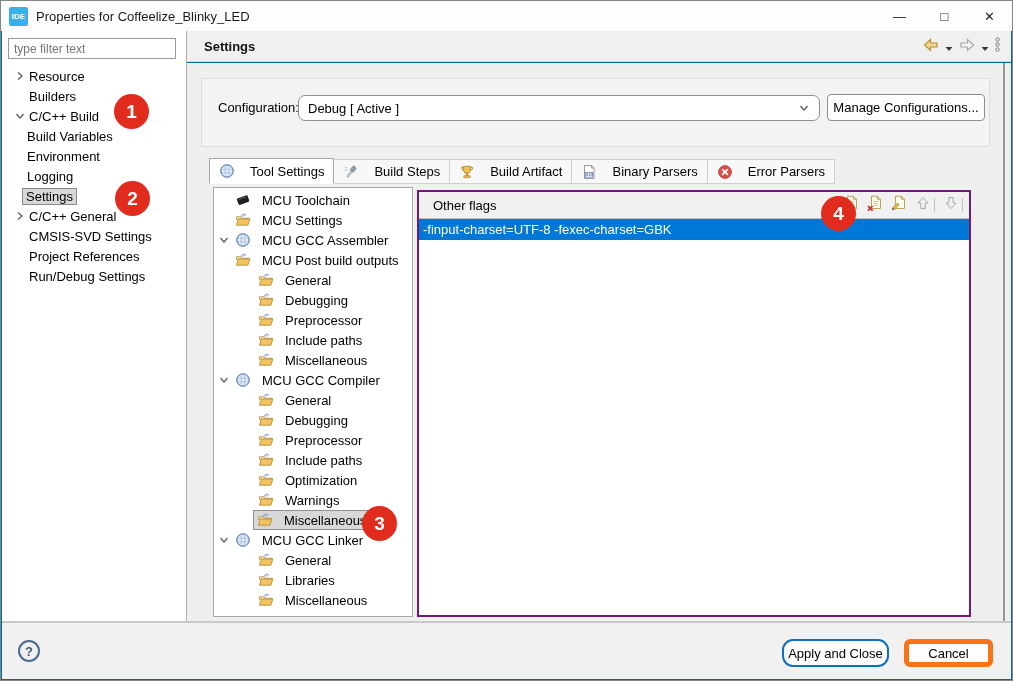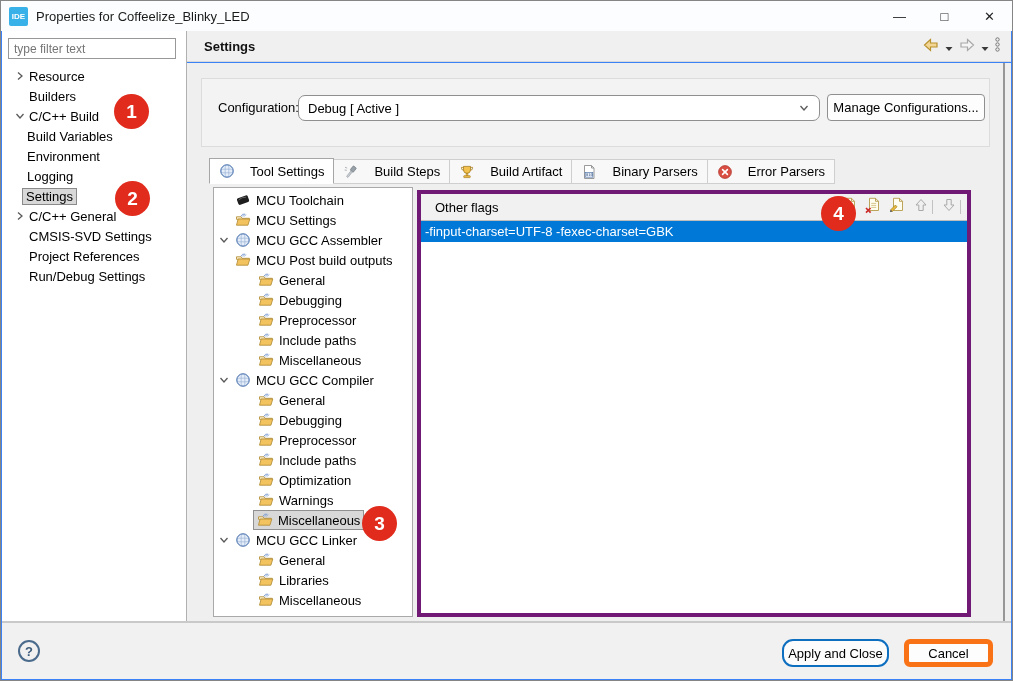--- a/index.html
+++ b/index.html
@@ -1,17 +1,17 @@
 <!DOCTYPE html>
 <html><head>
 <meta charset="utf-8">
 <style>
   html,body{margin:0;padding:0;background:#e8e8e8;}
   *{box-sizing:border-box;}
-  .window{position:relative;width:1013px;height:681px;background:#3b82f6;border:1px solid #858585;
+  .window{position:relative;width:1013px;height:681px;background:#0369a1;border:1px solid #858585;
           font-family:"Liberation Sans",sans-serif;overflow:hidden;}
 
   
   .titlebar{position:absolute;left:0;top:0;right:0;height:30px;background:#fcfdfe;display:flex;align-items:center;}
   .app-icon{width:19px;height:19px;margin-left:8px;border-radius:2px;background:#38b1e8;color:#fff;
             font-weight:bold;font-size:8px;display:flex;align-items:center;justify-content:center;flex:none;}
   .title{margin-left:8px;font-size:13px;color:#1b1b1b;white-space:nowrap;}
   .win-controls{position:absolute;right:0;top:0;height:30px;display:flex;}
   .win-btn{width:45px;height:30px;display:flex;align-items:center;justify-content:center;
            font-size:13px;color:#1f1f1f;cursor:default;}
@@ -54,26 +54,26 @@
        border:1px solid #cfcfcf;background:#f8f8f8;margin-right:-1px;position:relative;white-space:nowrap;}
   .tab.active{background:#fff;border-color:#a6a6a6;height:26px;border-bottom-color:#fff;z-index:2;}
   .tab-ic{width:16px;height:16px;display:flex;flex:none;}
 
   
   .tool-tree{position:absolute;left:26px;top:124px;width:200px;height:430px;background:#fff;
              border:1px solid #a9a9a9;padding-top:2px;overflow:hidden;}
   .t-row{height:20px;display:flex;align-items:center;font-size:13px;color:#000;white-space:nowrap;}
   .t-chev{width:14px;margin-left:3px;display:flex;justify-content:center;flex:none;}
   .t-row.child{padding-left:40px;}
-  .t-inner{display:flex;align-items:center;gap:5px;padding:1px 3px;border:1px solid transparent;}
+  .t-inner{display:flex;align-items:center;gap:11px;padding:1px 3px;border:1px solid transparent;}
   .t-inner.sel{background:#d8d8d8;border:1px solid #909090;margin-left:-1px;}
   .t-icon{width:16px;height:16px;display:flex;flex:none;}
 
   
-  .flags-panel{position:absolute;left:230px;top:127px;width:554px;height:427px;border:4px solid #701a75;background:#fff;}
+  .flags-panel{position:absolute;left:230px;top:127px;width:554px;height:427px;border:2px solid #701a75;background:#fff;}
   .flags-header{height:27px;background:#f1f1f1;border-bottom:1px solid #bdbdbd;display:flex;align-items:center;}
   .flags-title{margin-left:14px;font-size:13px;color:#000;}
   .flags-toolbar{margin-left:auto;margin-right:6px;display:flex;align-items:center;gap:7px;}
   .tool-btn{width:17px;height:17px;display:flex;align-items:center;justify-content:center;}
   .tb-sep{width:1px;height:14px;background:#c2c2c2;margin-left:-4px;}
   .flags-list{background:#fff;}
   .flag-row{height:21px;line-height:21px;font-size:13px;padding-left:4px;color:#000;white-space:nowrap;overflow:hidden;}
   .flag-row.selected{background:#0078d7;color:#fff;}
 
   

